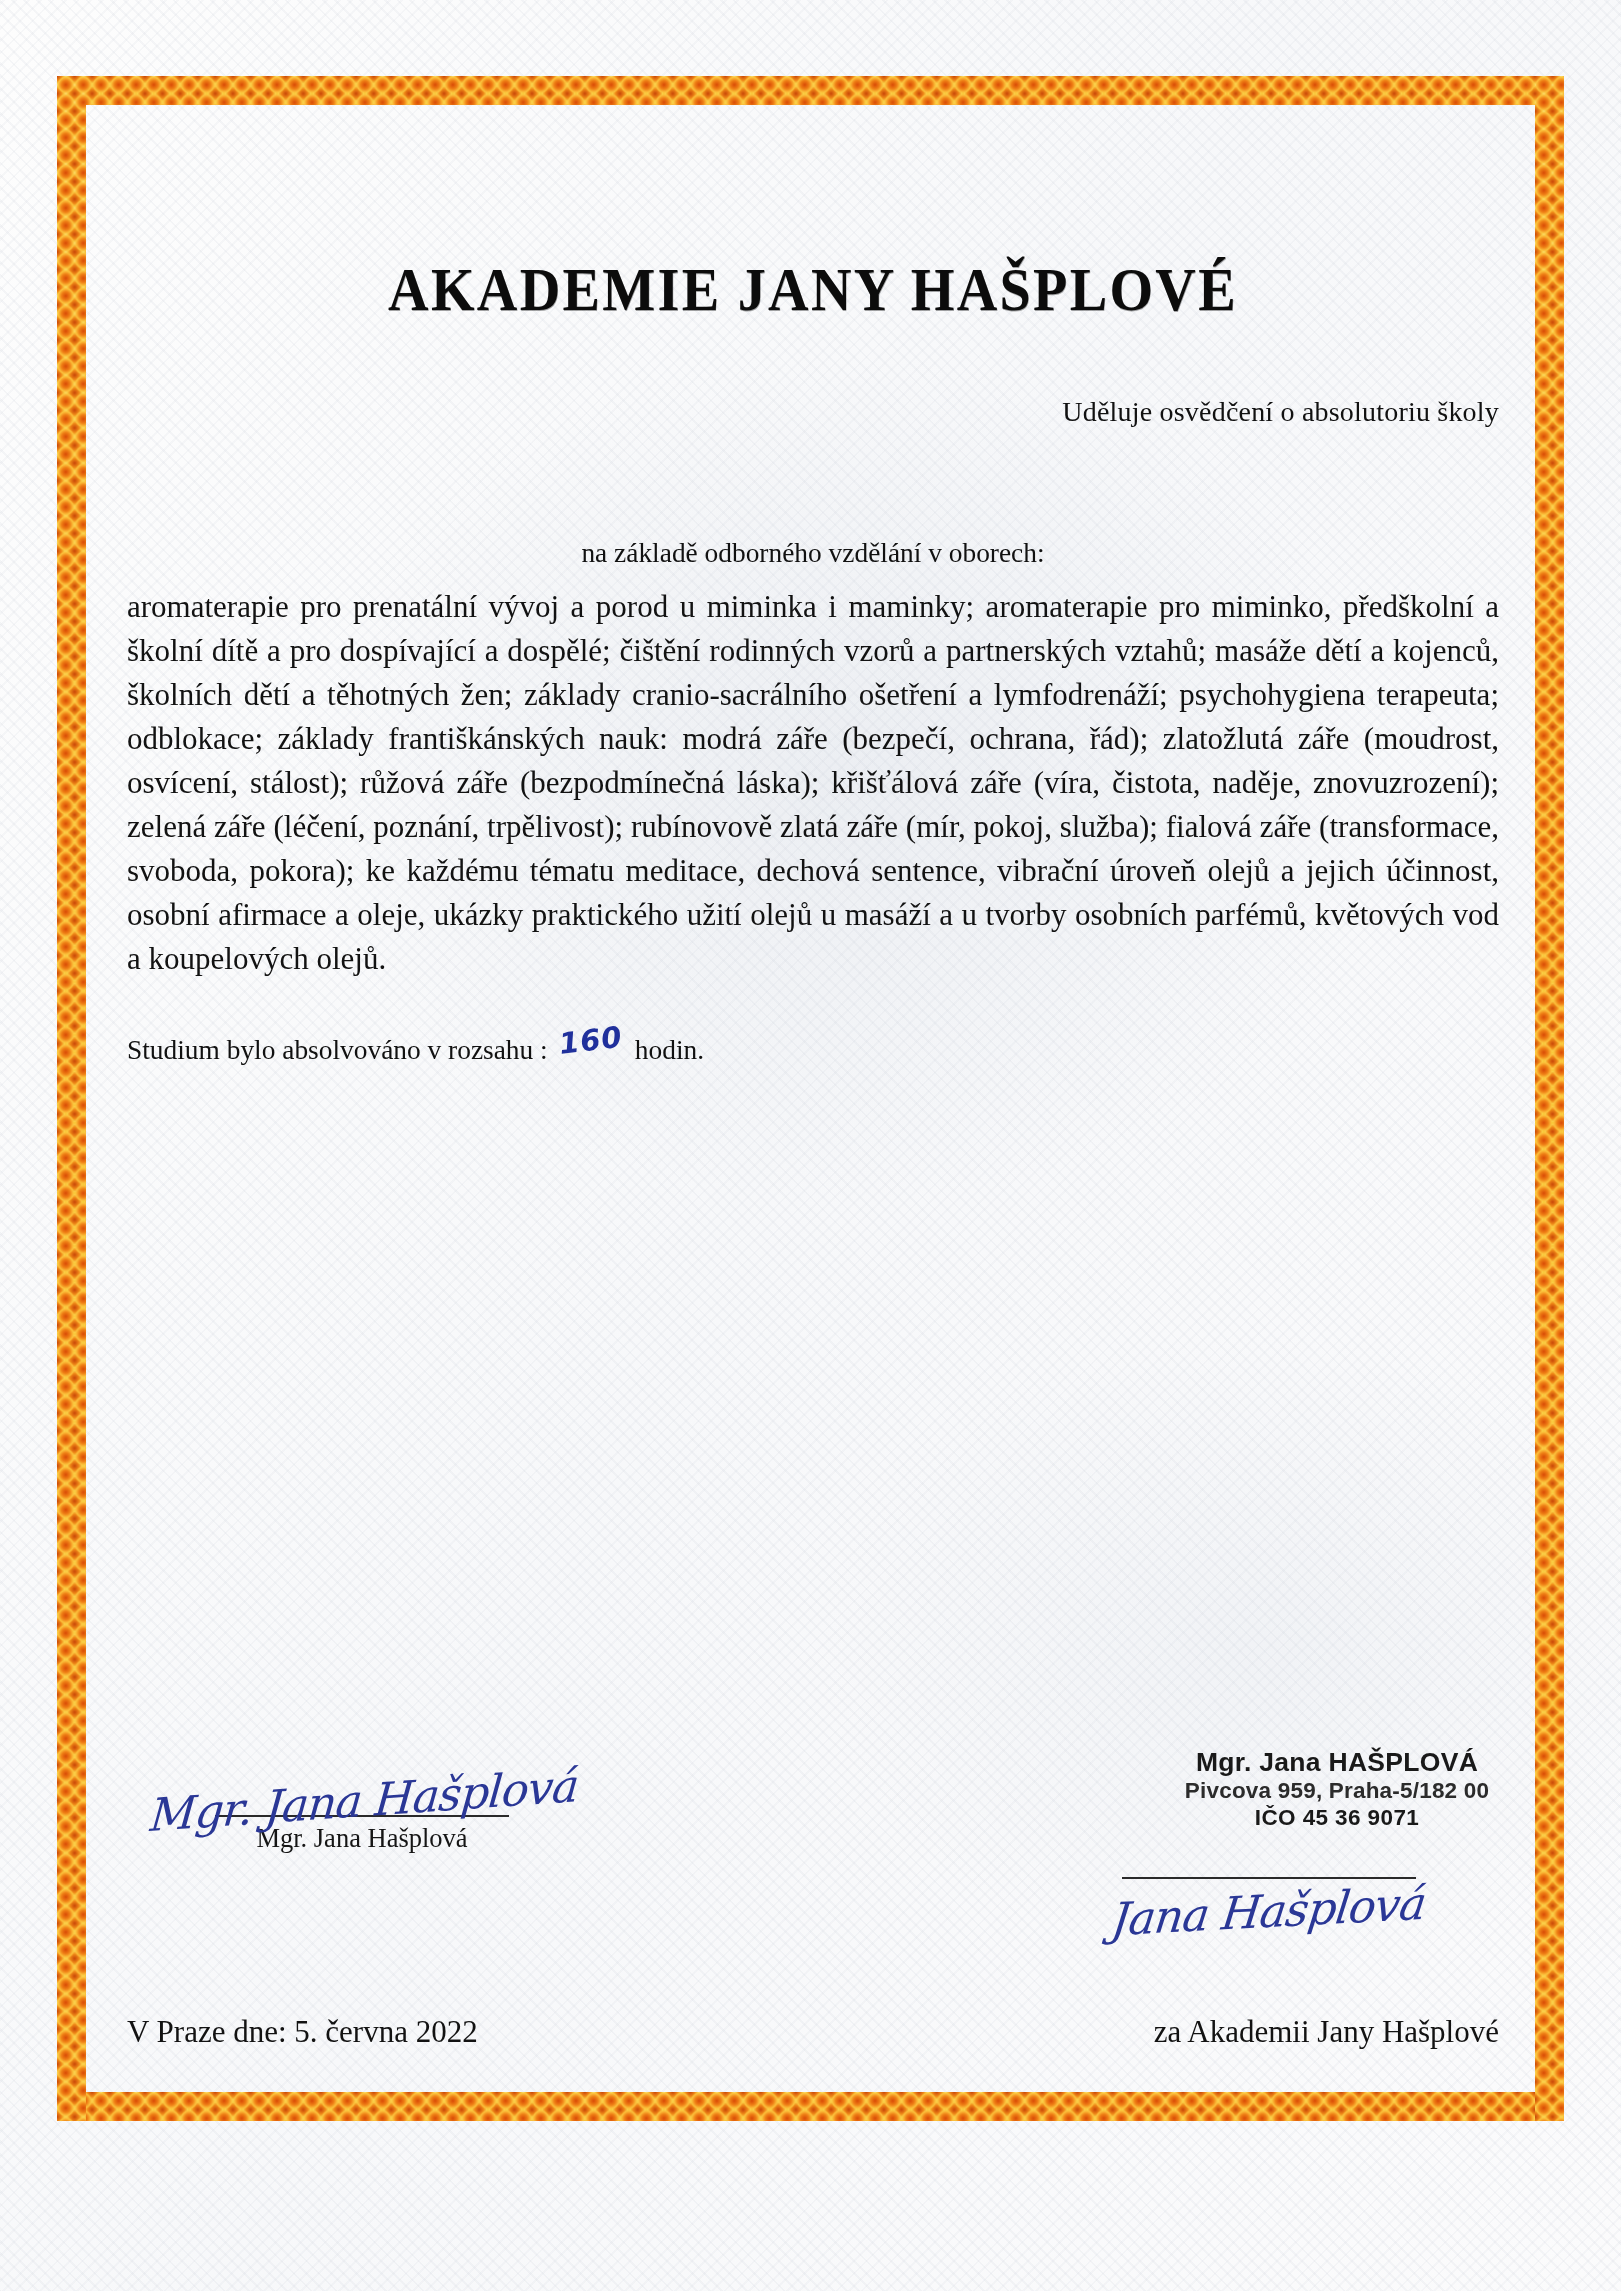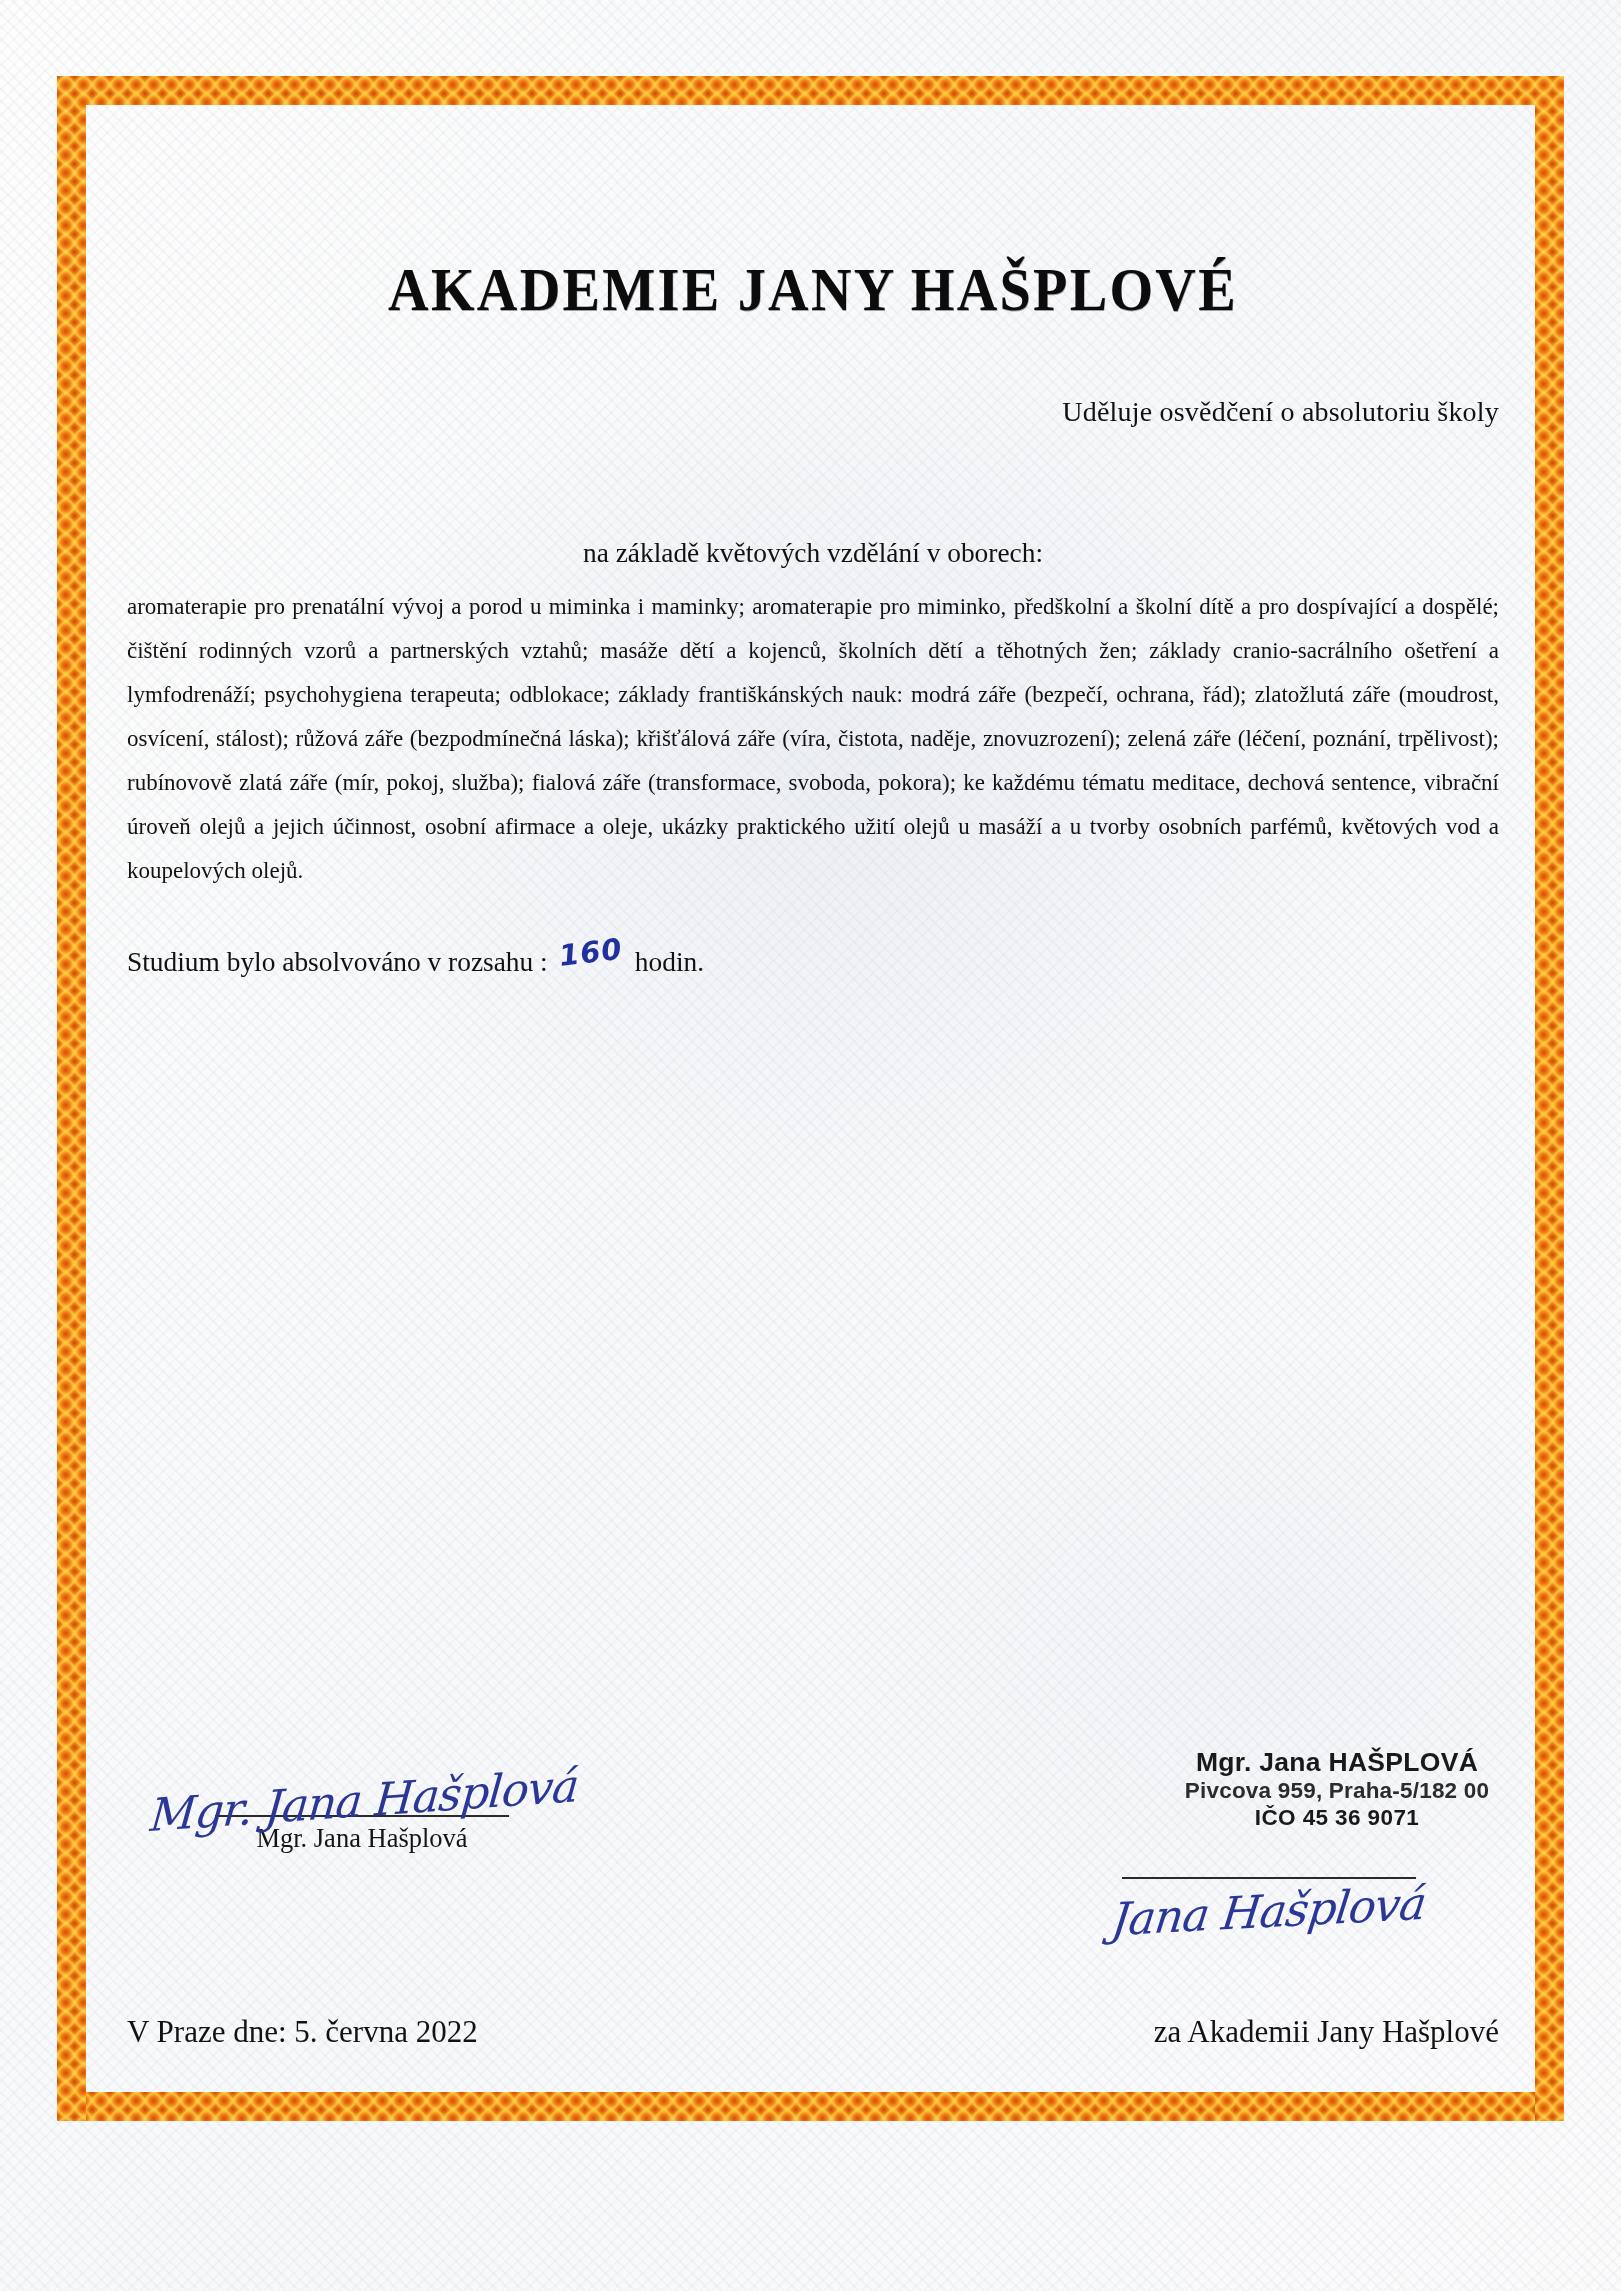--- a/index.html
+++ b/index.html
@@ -111,21 +111,21 @@
 
   .basis-line {
     text-align: center;
     font-size: 27.4px;
     margin-top: 110px;
     color: #111;
   }
 
   .body-paragraph {
     margin-top: 15.7px;
-    font-size: 23px;
+    font-size: 31px;
     line-height: 44px;
     text-align: justify;
     text-justify: inter-word;
     color: #121212;
     hyphens: none;
   }
 
   .hours-line {
     margin-top: 51px;
     font-size: 27.4px;
@@ -245,21 +245,21 @@
     <div class="bead-bar bead-right"></div>
   </div>
 
   <div class="content">
 
     <div class="doc-title">AKADEMIE JANY HAŠPLOVÉ</div>
 
     <div class="subtitle">Uděluje osvědčení o absolutoriu školy</div>
 
 
-    <div class="basis-line">na základě květových vzdělání v oborech:</div>
+    <div class="basis-line">na základě odborného vzdělání v oborech:</div>
 
     <div class="body-paragraph">aromaterapie pro prenatální vývoj a porod u miminka i maminky; aromaterapie pro miminko, předškolní a školní dítě a pro dospívající a dospělé; čištění rodinných vzorů a partnerských vztahů; masáže dětí a kojenců, školních dětí a těhotných žen; základy cranio-sacrálního ošetření a lymfodrenáží; psychohygiena terapeuta; odblokace; základy františkánských nauk: modrá záře (bezpečí, ochrana, řád); zlatožlutá záře (moudrost, osvícení, stálost);  růžová záře (bezpodmínečná láska); křišťálová záře (víra, čistota, naděje, znovuzrození); zelená záře (léčení, poznání, trpělivost); rubínovově zlatá záře (mír, pokoj, služba); fialová záře (transformace, svoboda, pokora); ke každému tématu meditace, dechová sentence, vibrační úroveň olejů a jejich účinnost, osobní afirmace a oleje, ukázky praktického užití olejů u masáží a u tvorby osobních parfémů, květových vod a koupelových olejů.</div>
 
     <div class="hours-line">
       <span>Studium bylo absolvováno v rozsahu :</span><span class="hours-value handwriting-num">160</span><span>hodin.</span>
     </div>
 
   </div>
 
   <div class="sig-region">

